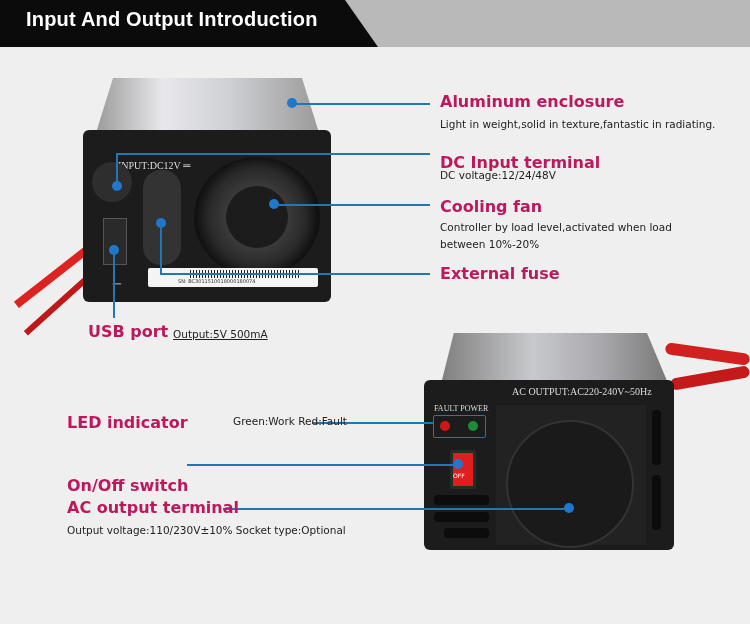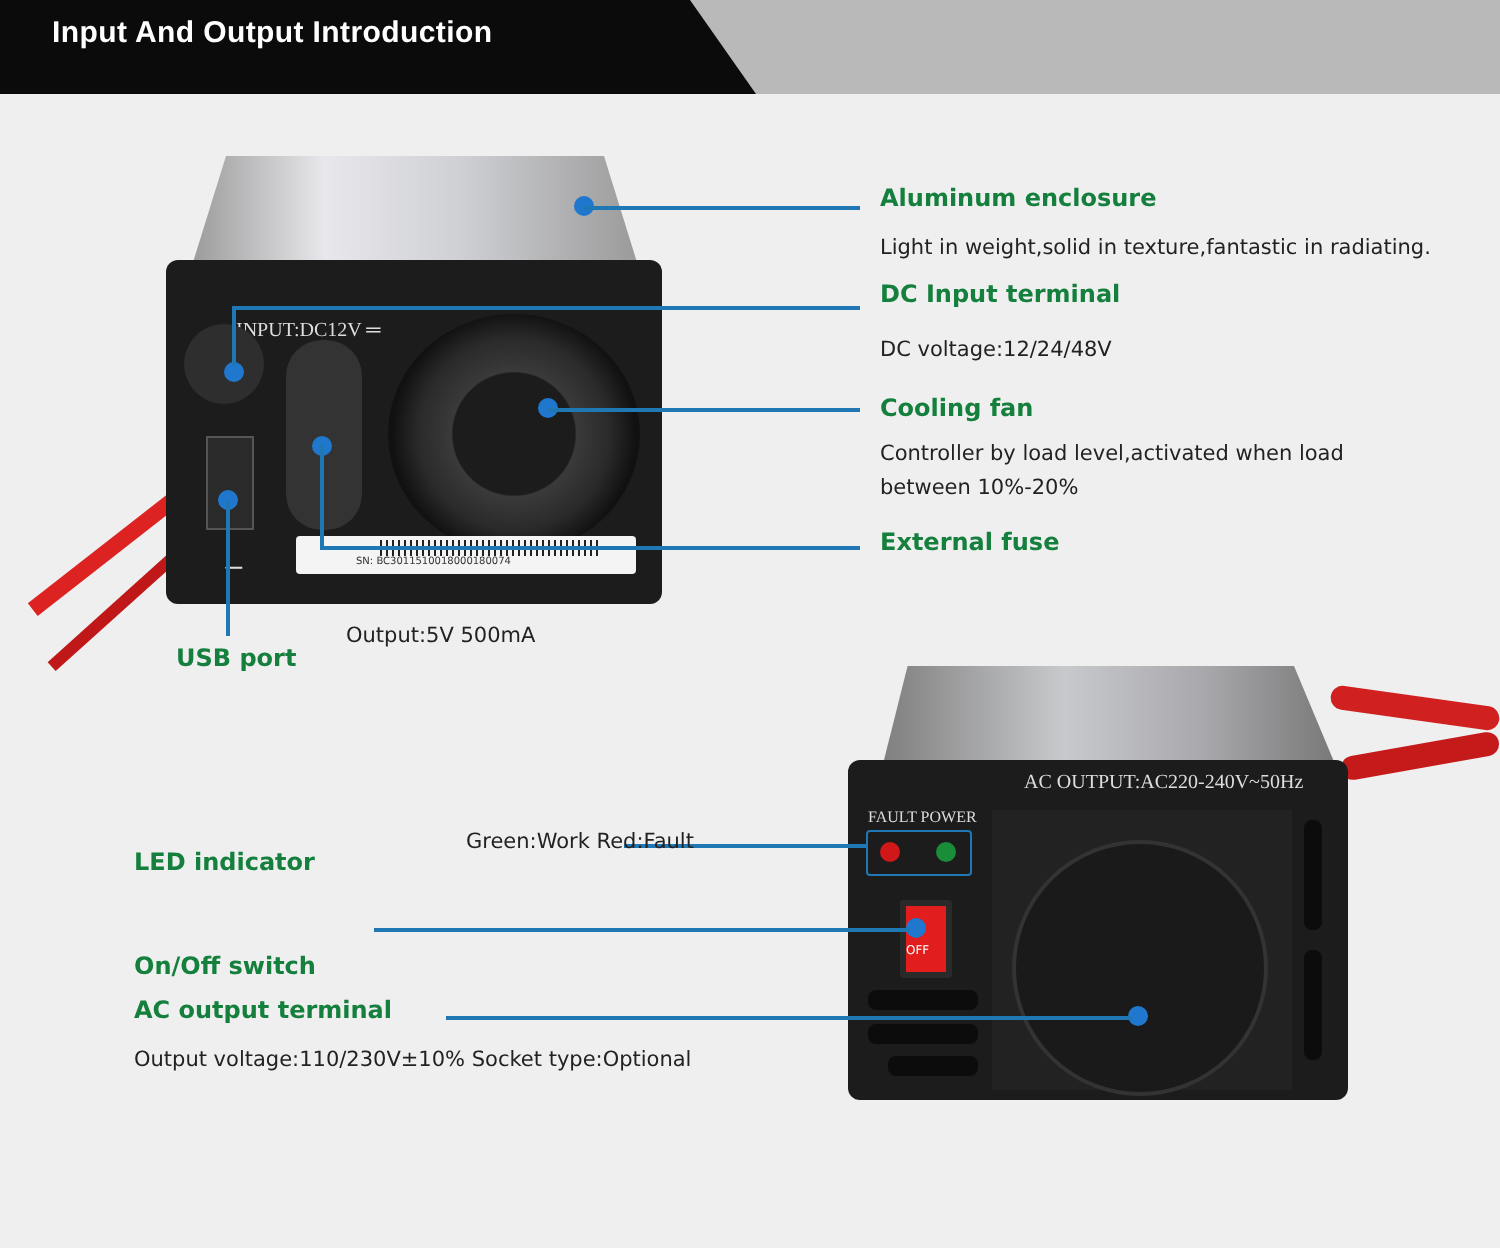--- a/index.html
+++ b/index.html
@@ -1,20 +1,20 @@
 <!DOCTYPE html>
 <html><head>
 <meta charset="utf-8">
 <style>
   html,body{margin:0;padding:0;}
   body{width:750px;height:624px;background:#efefef;position:relative;overflow:hidden;font-family:"DejaVu Sans",sans-serif;color:#111;}
   .banner{position:absolute;left:0;top:0;width:750px;height:47px;background:#b9b9b9;}
   .banner-black{position:absolute;left:0;top:0;height:47px;width:378px;background:#0b0b0b;clip-path:polygon(0 0,345px 0,378px 47px,0 47px);}
-  .banner-title{position:absolute;left:26px;top:8px;font-family:"Liberation Sans",sans-serif;font-weight:bold;font-size:15px;color:#fff;letter-spacing:0.2px;}
-  .lbl{position:absolute;font-family:"DejaVu Sans",sans-serif;font-weight:bold;color:#15803d;font-size:12px;white-space:nowrap;}
+  .banner-title{position:absolute;left:26px;top:8px;font-family:"Liberation Sans",sans-serif;font-weight:bold;font-size:20px;color:#fff;letter-spacing:0.2px;}
+  .lbl{position:absolute;font-family:"DejaVu Sans",sans-serif;font-weight:bold;color:#be185d;font-size:16px;white-space:nowrap;}
   .desc{position:absolute;font-family:"DejaVu Sans",sans-serif;color:#222;font-size:10.5px;line-height:17px;white-space:nowrap;}
   .line{position:absolute;height:1.5px;background:#1f78b4;}
   .vline{position:absolute;width:1.5px;background:#1f78b4;}
   .dot{position:absolute;width:10px;height:10px;border-radius:50%;background:#1f78ce;}
   
   .dev1-top{position:absolute;left:95px;top:78px;width:225px;height:58px;background:linear-gradient(90deg,#9a9a9a,#e8e8ec 30%,#cfd0d4 60%,#9a9a9a);clip-path:polygon(8% 0,92% 0,100% 100%,0 100%);}
   .dev1-face{position:absolute;left:83px;top:130px;width:248px;height:172px;background:#1c1c1c;border-radius:6px;}
   .dev1-text{position:absolute;left:118px;top:132px;font-family:"Liberation Serif",serif;font-size:10px;color:#ddd;margin-top:28px;}
   .fan{position:absolute;left:194px;top:157px;width:126px;height:120px;border-radius:50%;background:radial-gradient(circle,#1c1c1c 35%,#3a3a3a 36%,#2a2a2a 55%,#111 70%);}
   .fuse{position:absolute;left:143px;top:170px;width:38px;height:95px;background:#333;border-radius:18px;}
@@ -106,31 +106,31 @@
 
 <div class="line" style="left:312px;top:422px;width:122px;"></div>
 <div class="dot" style="left:453px;top:459px;"></div>
 <div class="line" style="left:187px;top:464px;width:268px;"></div>
 <div class="dot" style="left:564px;top:503px;"></div>
 <div class="line" style="left:223px;top:508px;width:343px;"></div>
 
 <div class="lbl" style="left:440px;top:92px;">Aluminum enclosure</div>
 <div class="desc" style="left:440px;top:116px;">Light in weight,solid in texture,fantastic in radiating.</div>
 
-<div class="lbl" style="left:440px;top:140px;">DC Input terminal</div>
+<div class="lbl" style="left:440px;top:153px;">DC Input terminal</div>
 <div class="desc" style="left:440px;top:167px;">DC voltage:12/24/48V</div>
 
 <div class="lbl" style="left:440px;top:197px;text-align:center;">Cooling fan</div>
 <div class="desc" style="left:440px;top:219px;">Controller by load level,activated when load</div>
 <div class="desc" style="left:440px;top:236px;">between 10%-20%</div>
 
 <div class="lbl" style="left:440px;top:264px;">External fuse</div>
 
 <div class="lbl" style="left:88px;top:322px;">USB port</div>
-<div class="desc" style="left:173px;top:310px;">Output:5V 500mA</div>
+<div class="desc" style="left:173px;top:326px;text-decoration:underline;">Output:5V 500mA</div>
 
-<div class="lbl" style="left:67px;top:424px;">LED indicator</div>
+<div class="lbl" style="left:67px;top:413px;">LED indicator</div>
 <div class="desc" style="left:189px;top:413px;margin-left:44px;">Green:Work  Red:Fault</div>
 
 <div class="lbl" style="left:67px;top:452px;margin-top:24px;">On/Off switch</div>
 
 <div class="lbl" style="left:67px;top:498px;">AC output terminal</div>
 <div class="desc" style="left:67px;top:522px;">Output voltage:110/230V±10%  Socket type:Optional</div>
 
 </body></html>

